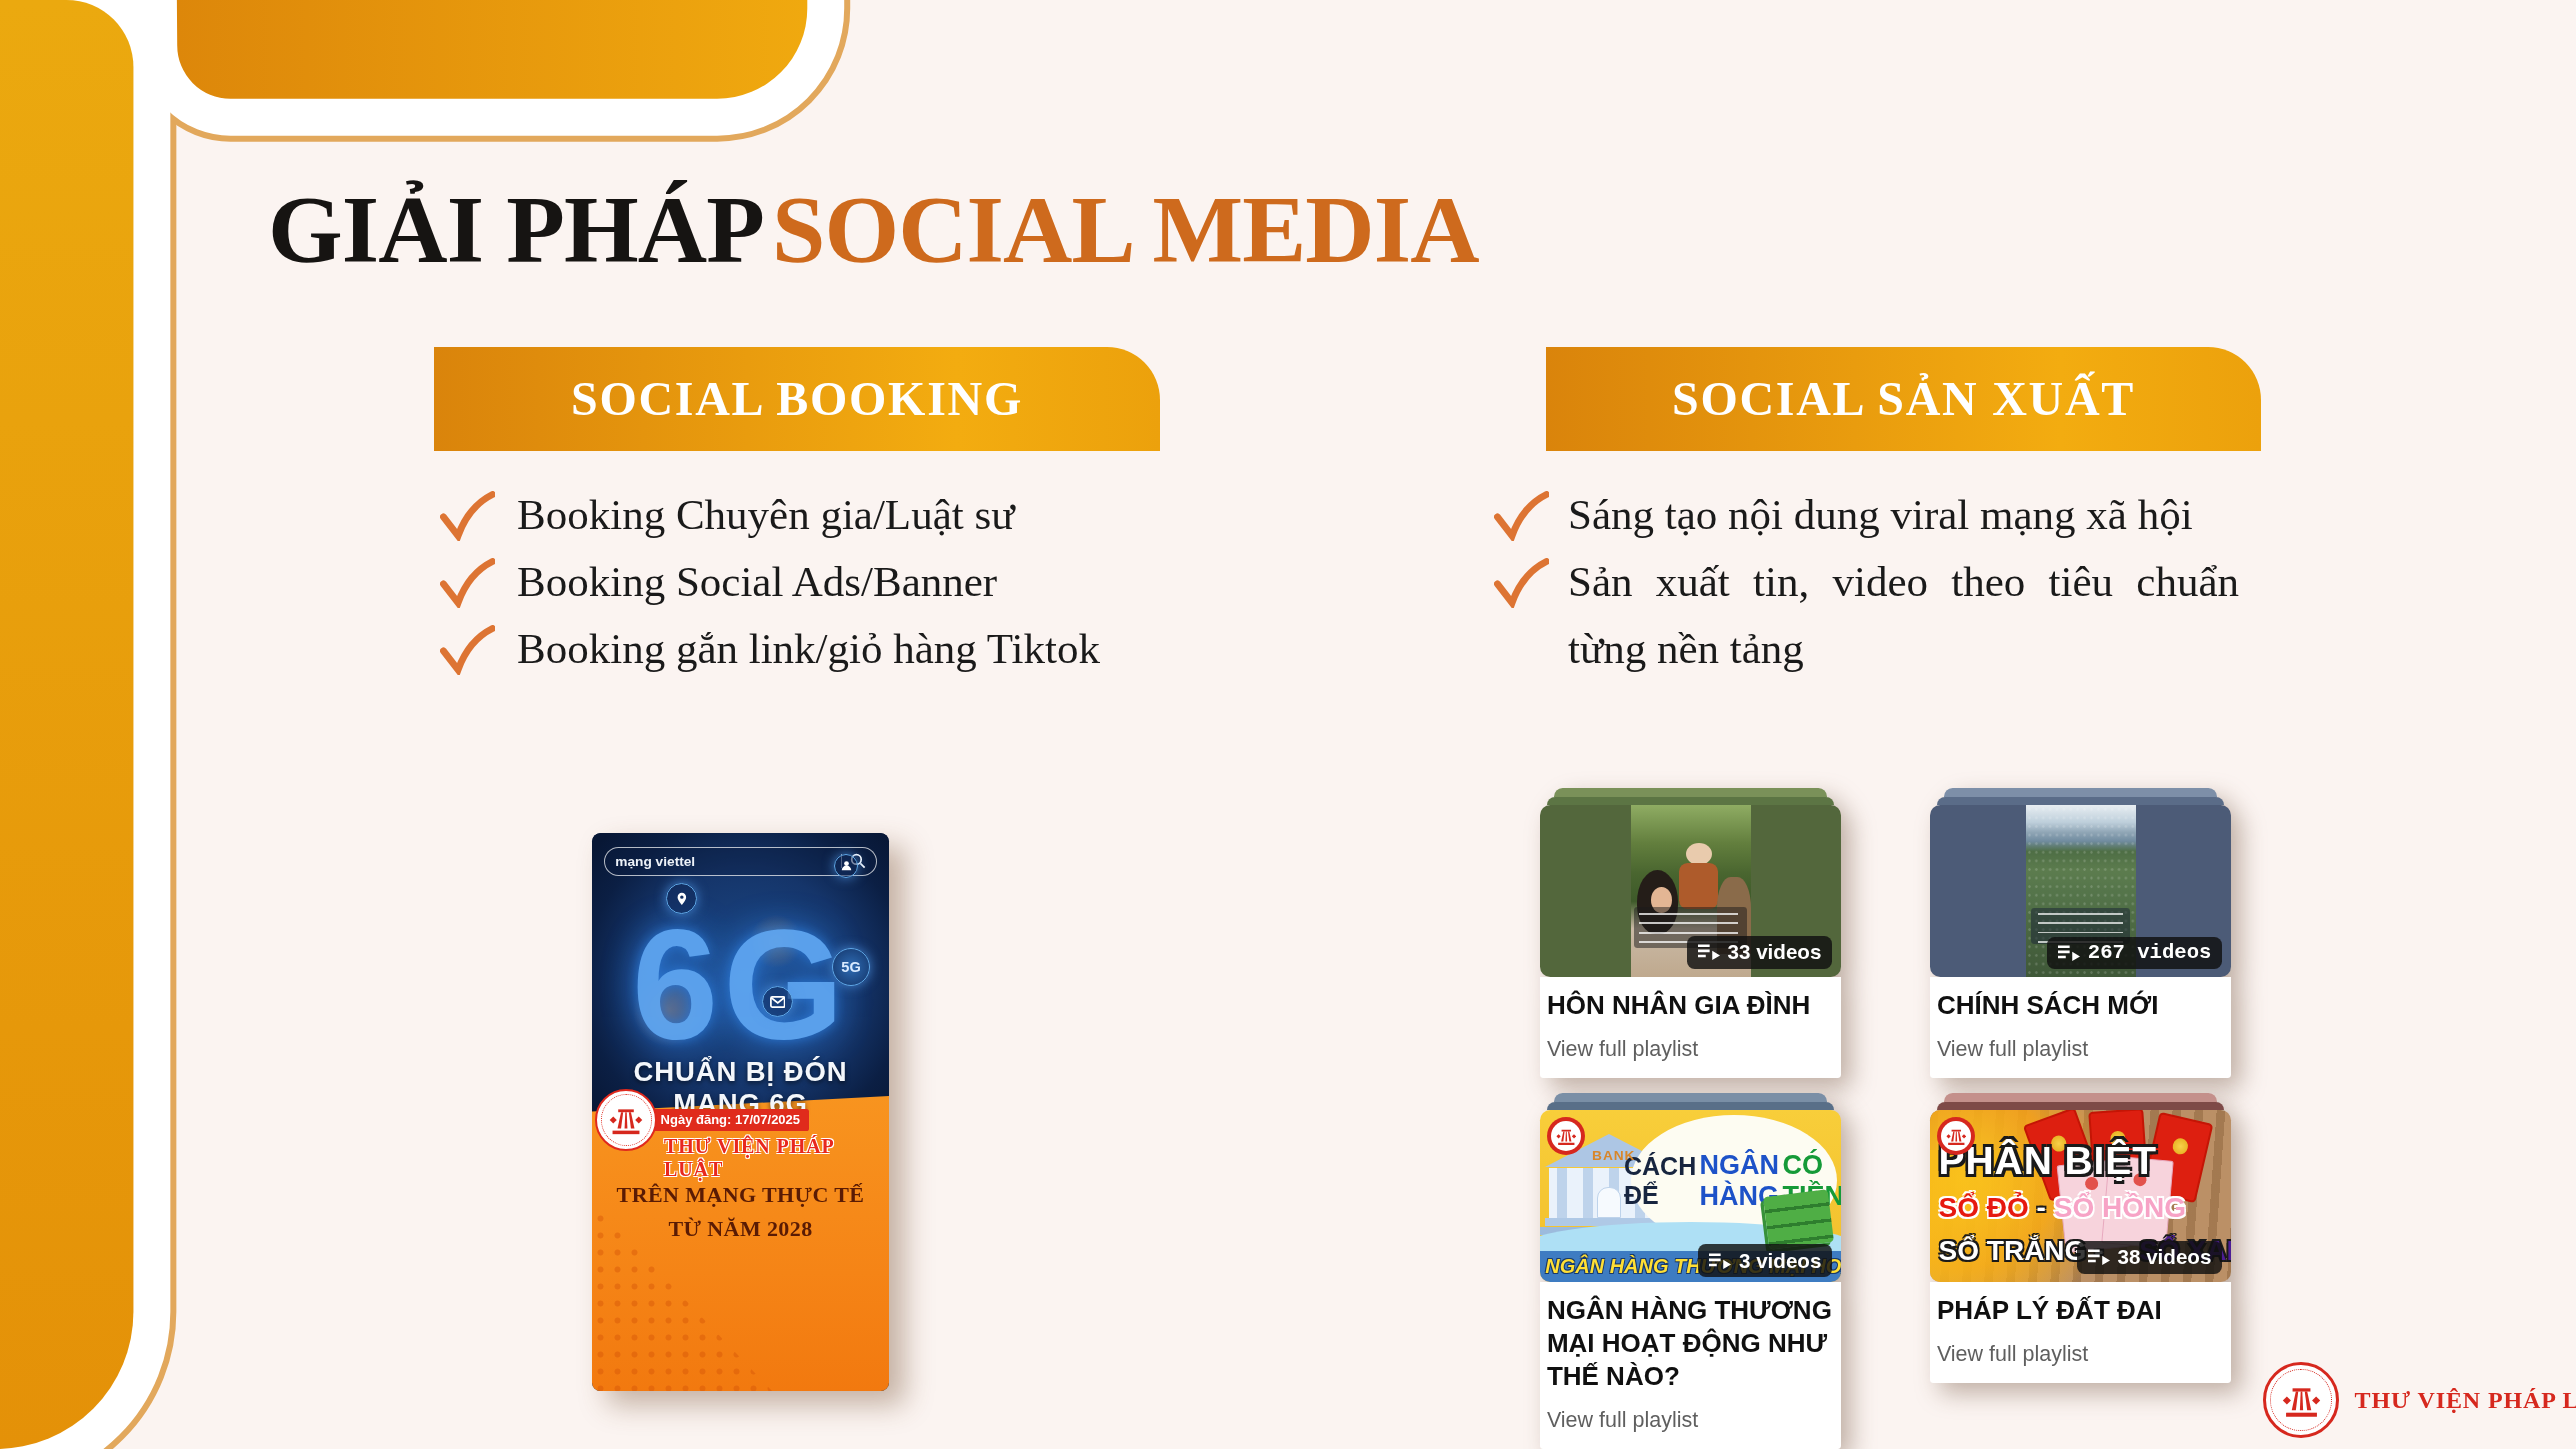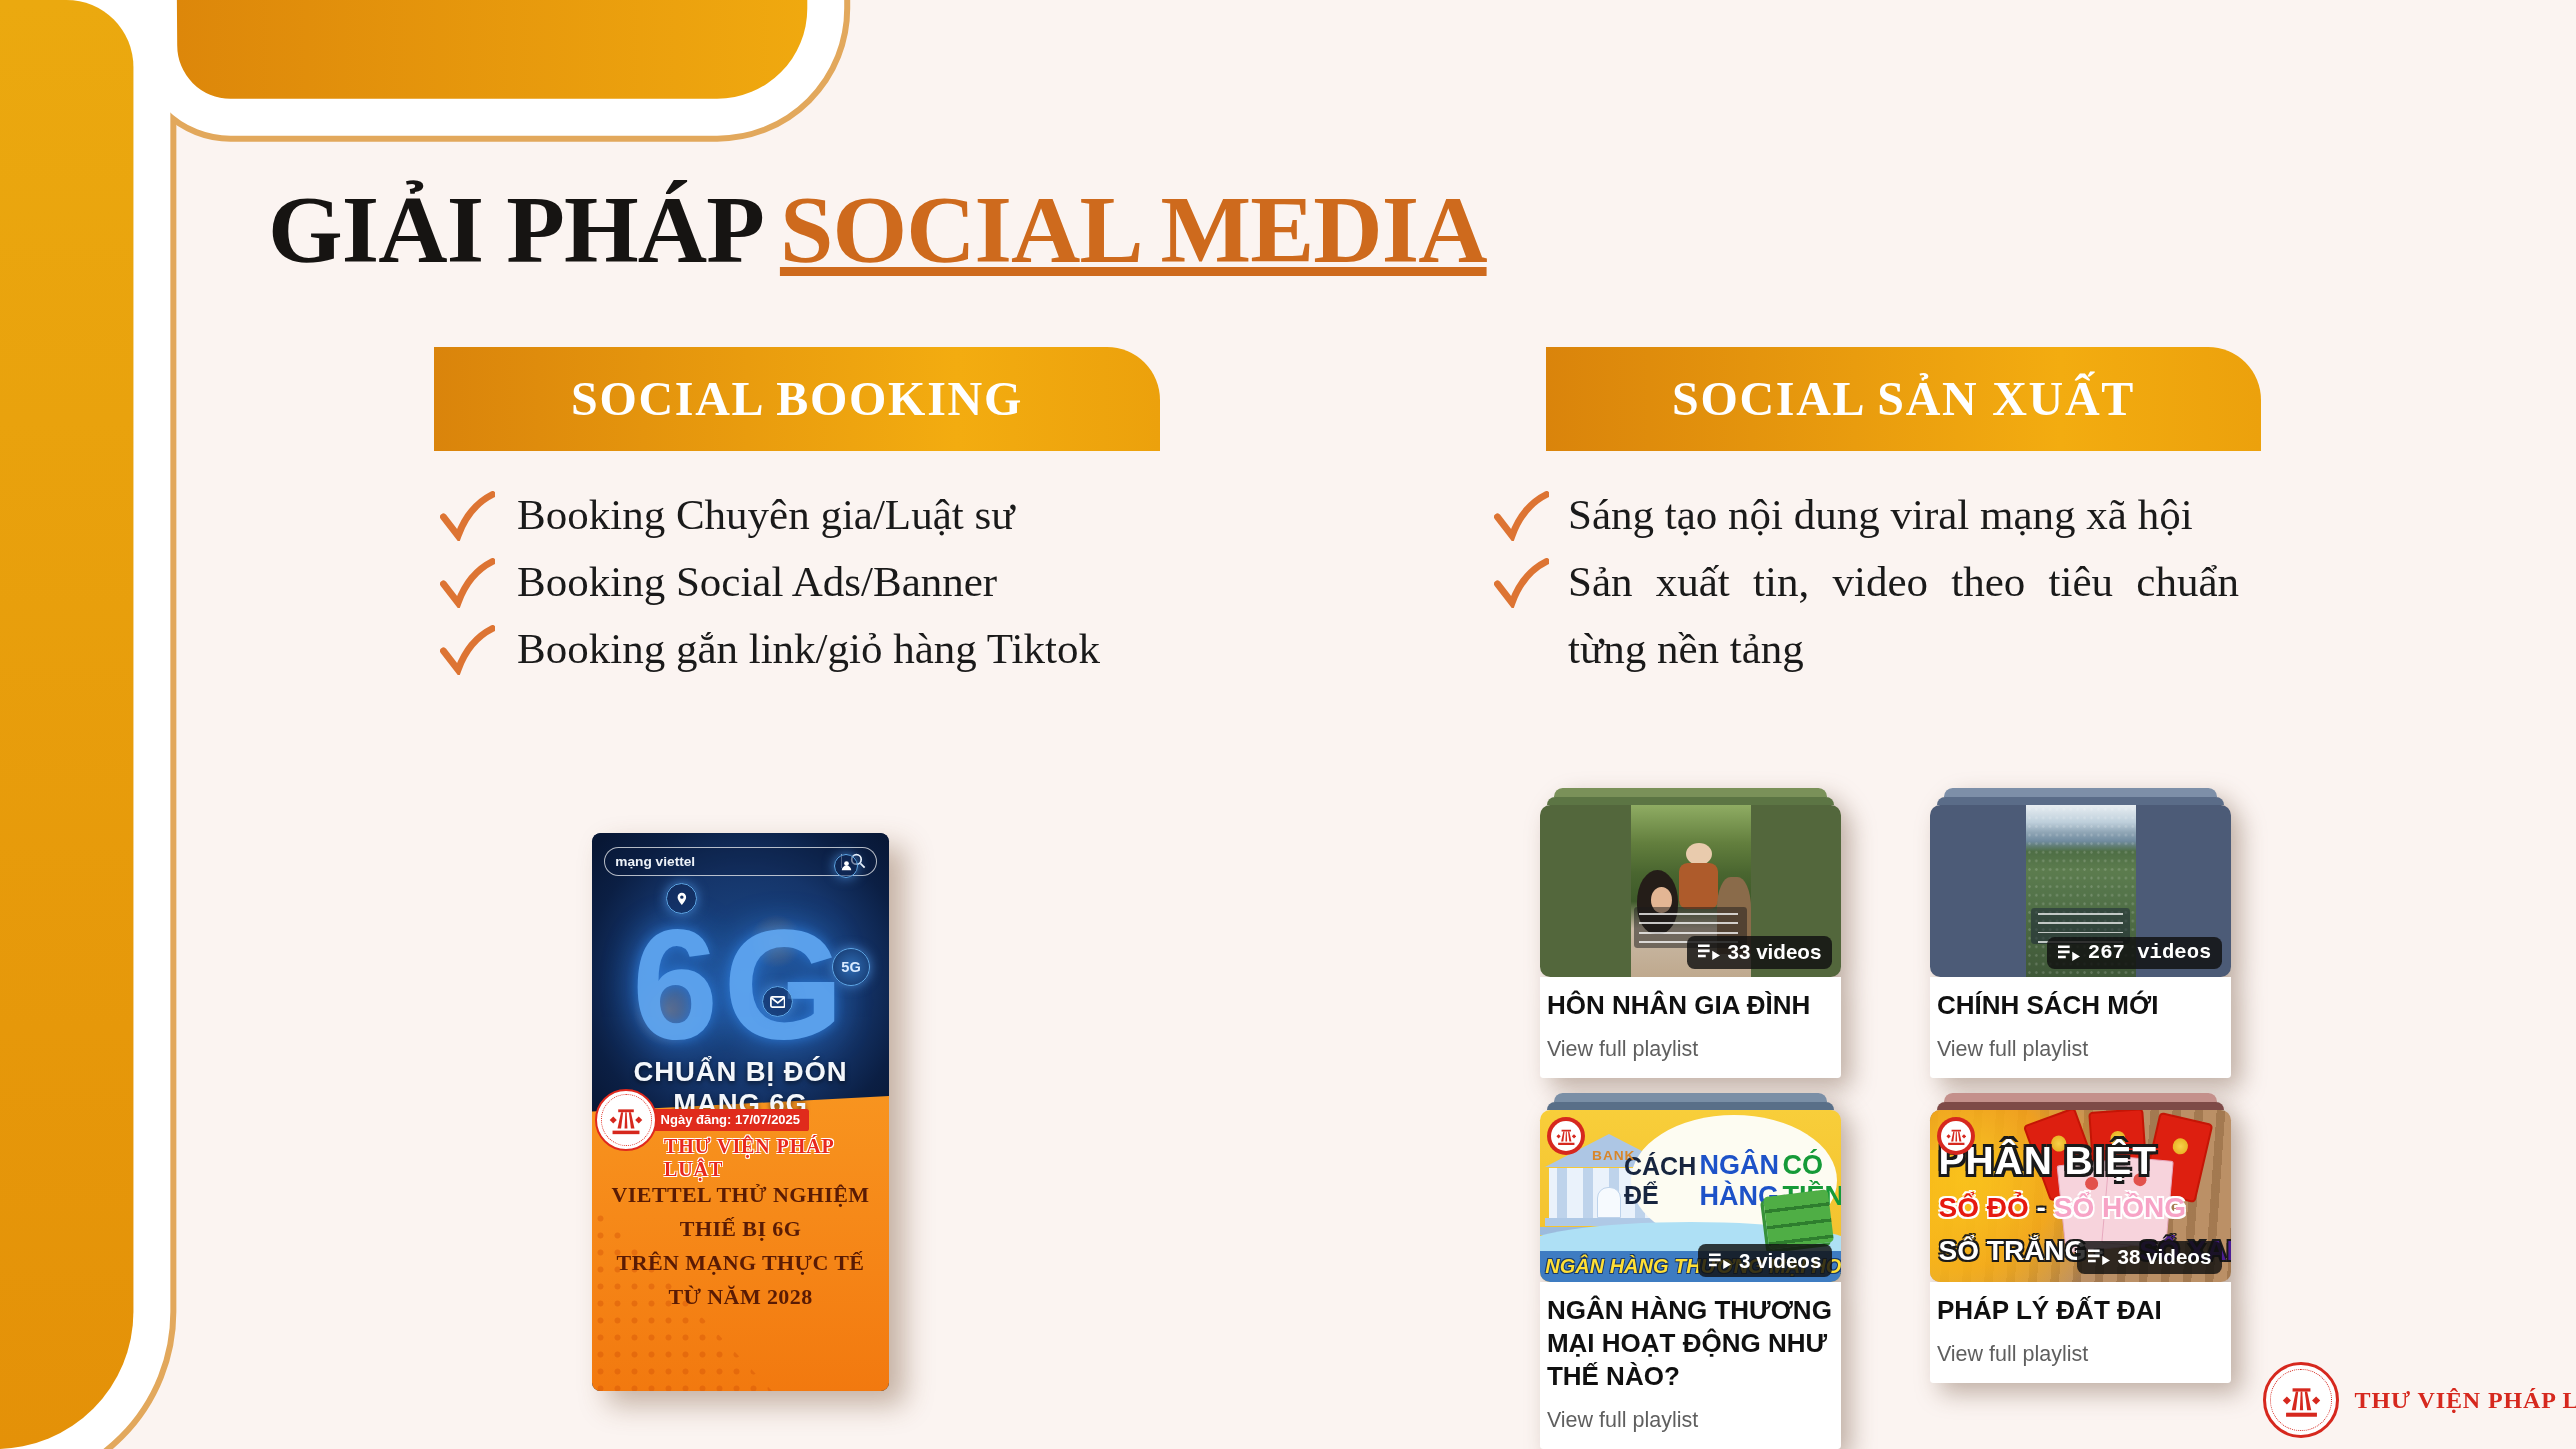--- a/index.html
+++ b/index.html
@@ -8,21 +8,21 @@
             overflow:hidden; font-family:"Liberation Serif", serif; }
 
   
   #deco { position:absolute; left:0; top:0; z-index:0; }
   .hairline { fill:none; stroke:#E2A85C; stroke-width:100px; }
   .whiteband { fill:none; stroke:#FFFFFF; stroke-width:86px; }
 
   
   .title { position:absolute; left:268px; top:182px; z-index:2;
            font-weight:bold; font-size:96px; line-height:1; letter-spacing:-0.9px; color:#161412; white-space:nowrap; }
-  .title .hl { color:#CE6A1D; margin-left:16px;text-decoration:underline; }
+  .title .hl { color:#CE6A1D; margin-left:8px; }
 
   
   .sec-header { position:absolute; top:347px; height:104px; z-index:2;
                 background:linear-gradient(90deg,#DA840B 0%,#F3AC10 72%,#ECA10C 100%);
                 border-radius:0 53px 0 0; color:#FFFFFF; text-align:center;
                 font-weight:bold; font-size:48px; line-height:104px; letter-spacing:1.7px; }
 
   
   .bullets { position:absolute; z-index:2; }
   .bullet { display:flex; align-items:flex-start; }
@@ -313,21 +313,20 @@
     </div>
     <div class="p-date">Ngày đăng: 17/07/2025</div>
     <div class="p-brand">THƯ VIỆN PHÁP LUẬT</div>
     <div class="p-logo">
       <span class="ring"></span>
       <svg width="34" height="34" style="color:#D6281E" viewBox="0 0 40 40">
           <use href="#emblem"></use>
         </svg>
     </div>
     <div class="p-headline">
-      <span>VIETTEL THỬ NGHIỆM THIẾ BỊ 6G</span>
       <span>TRÊN MẠNG THỰC TẾ TỪ NĂM 2028</span>
     </div>
   </div>
 
   <div class="card" style="left:1540px;top:788px">
     <div class="stack s1" style="background:#7A9159"></div>
     <div class="stack s2" style="background:#5C7544"></div>
     <div class="thumb thumb-family">
       <div class="tf-img">
         <div class="tf-hair"></div>

